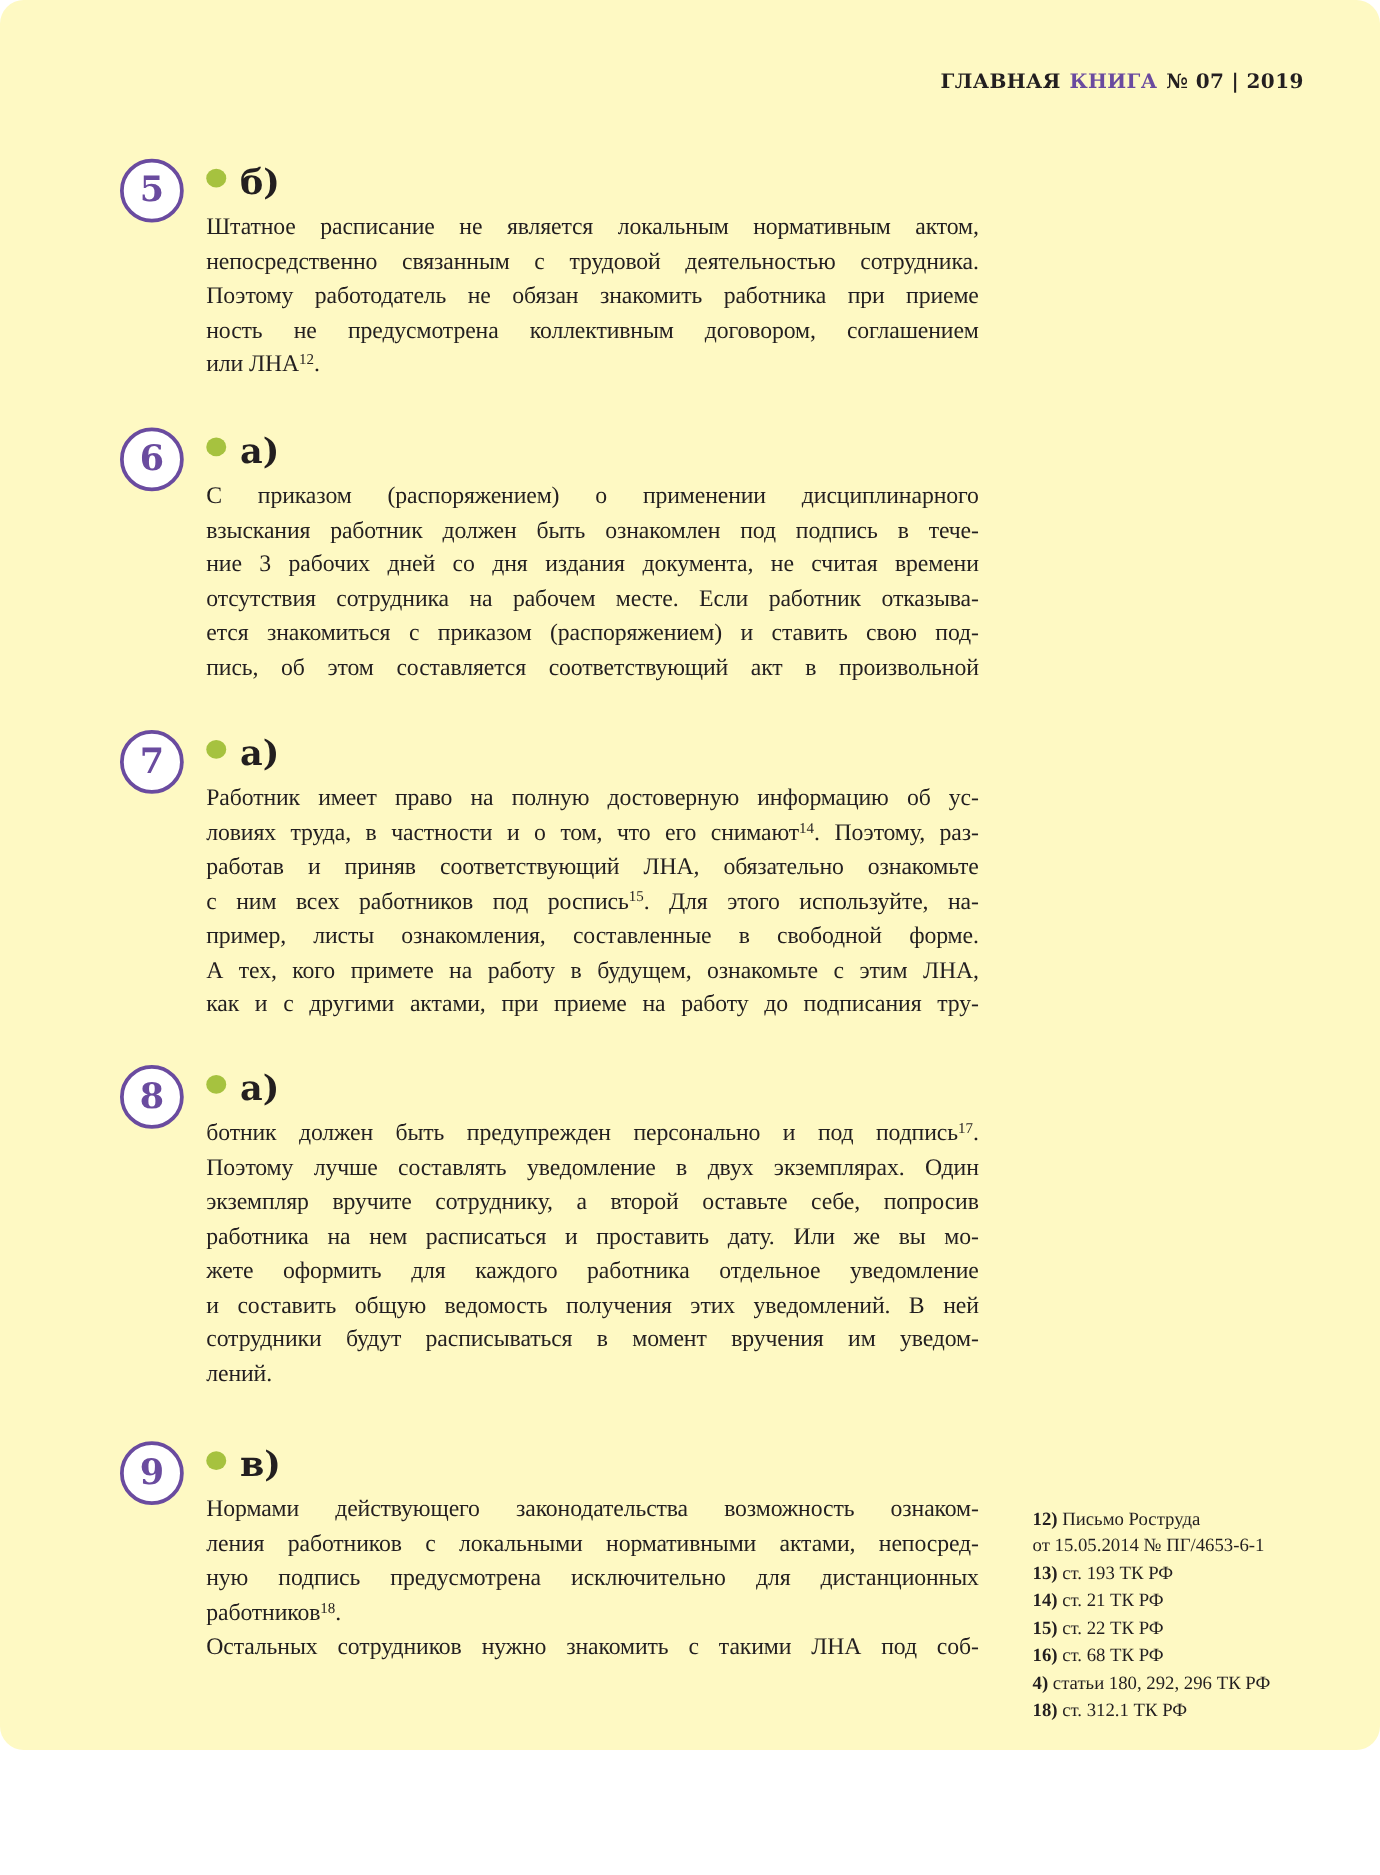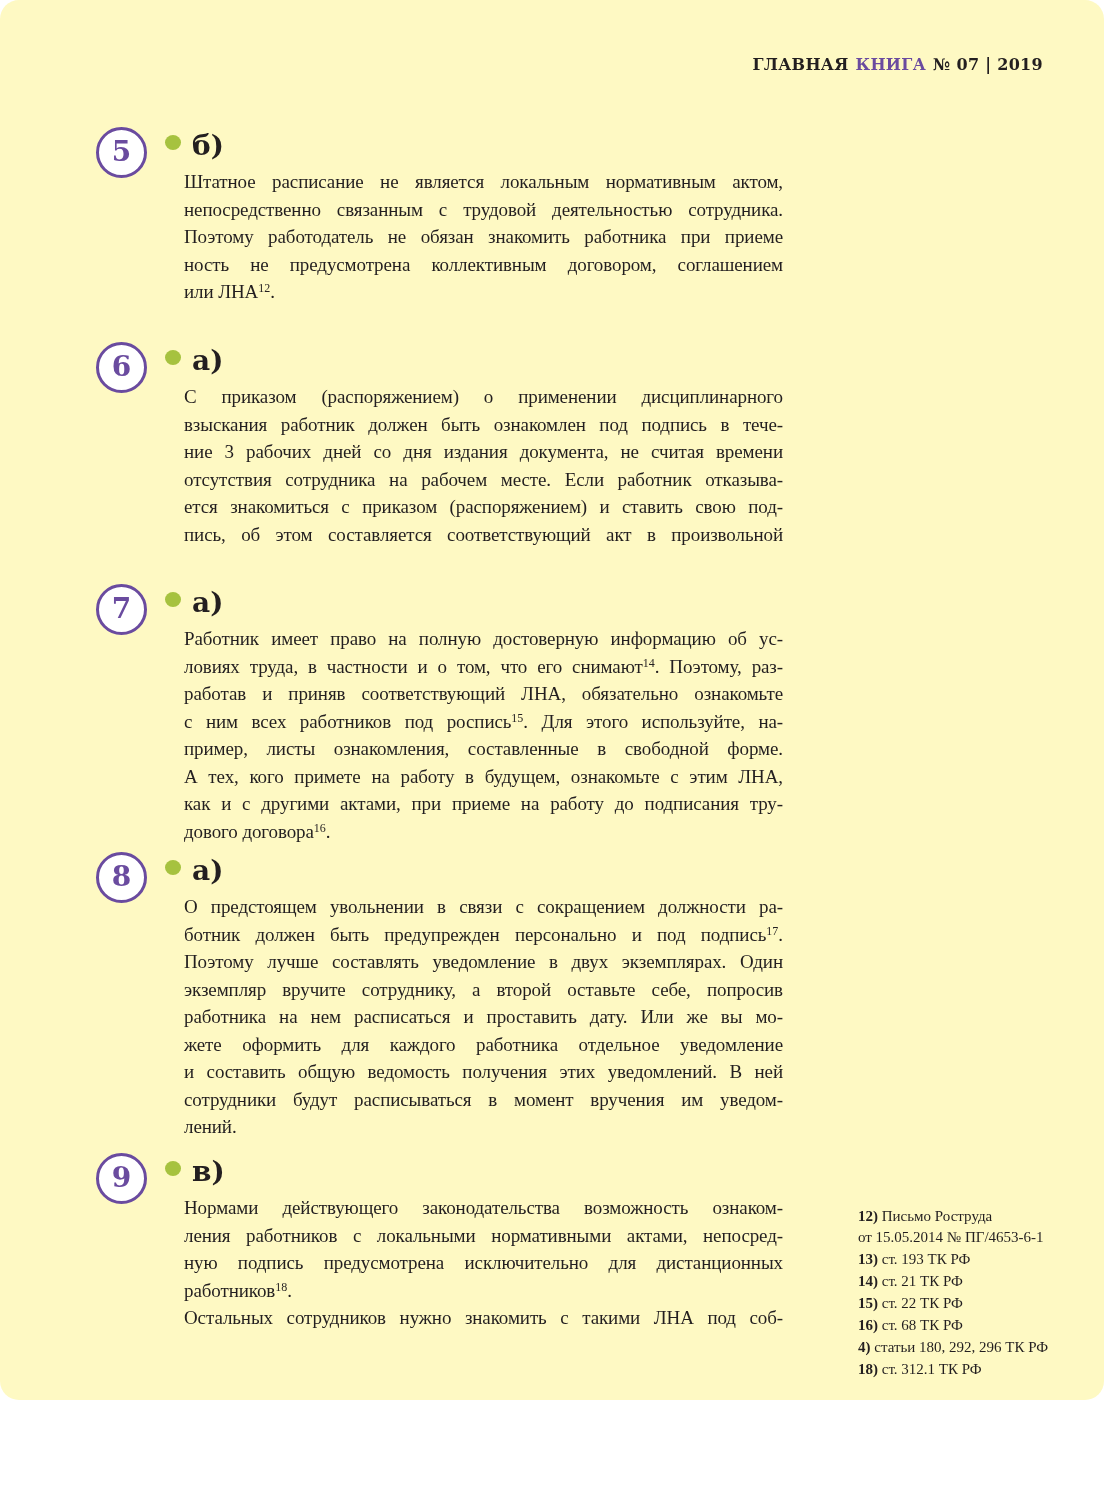--- a/index.html
+++ b/index.html
@@ -37,26 +37,26 @@
   }
   .content{position:absolute;left:165px;top:0;width:618px;}
   .answer-head{height:38px;}
   .bullet{
     display:inline-block;width:16px;height:15px;border-radius:50%;
     background:var(--green);vertical-align:5px;margin-right:11px;
   }
   .letter{font-family:"DejaVu Serif",serif;font-weight:bold;font-size:28px;line-height:32px;}
   .line{
     font-size:19px;line-height:27.5px;
-    text-align:justify;text-align-last:justify;letter-spacing:-.1px;white-space:normal;margin-left:19px;
+    text-align:justify;text-align-last:justify;letter-spacing:-.1px;white-space:normal;
   }
   .line.last{text-align-last:left;}
   sup{font-size:12px;line-height:0;vertical-align:6px;letter-spacing:0;}
   
-  .footnotes{position:absolute;left:858px;top:1206px;width:232px;font-size:15px;line-height:20.5px;}
+  .footnotes{position:absolute;left:826px;top:1206px;width:232px;font-size:15px;line-height:20.5px;}
   .fn-item{margin-bottom:1.5px;}
   .fn-label{font-weight:bold;}
   
   .page-number{position:absolute;top:1429px;right:62px;font-size:24px;line-height:26px;color:#2a2a2a;}
 </style>
 </head>
 <body>
 
 <div class="page">
 
@@ -105,32 +105,30 @@
         <div class="content">
           <div class="answer-head"><span class="bullet"></span><span class="letter">а)</span></div>
           <div class="para">
             <div class="line">Работник имеет право на полную достоверную информацию об ус-</div>
             <div class="line">ловиях труда, в частности и о том, что его снимают<sup>14</sup>. Поэтому, раз-</div>
             <div class="line">работав и приняв соответствующий ЛНА, обязательно ознакомьте</div>
             <div class="line">с ним всех работников под роспись<sup>15</sup>. Для этого используйте, на-</div>
             <div class="line">пример, листы ознакомления, составленные в свободной форме.</div>
             <div class="line">А тех, кого примете на работу в будущем, ознакомьте с этим ЛНА,</div>
             <div class="line">как и с другими актами, при приеме на работу до подписания тру-</div>
-            <div class="line last">дового договора<sup>16</sup>.</div>
           </div>
         </div>
       </section>
       <section class="section">
         <div class="num-circle">
           <span class="num">8</span>
         </div>
         <div class="content">
           <div class="answer-head"><span class="bullet"></span><span class="letter">а)</span></div>
           <div class="para">
-            <div class="line">О предстоящем увольнении в связи с сокращением должности ра-</div>
             <div class="line">ботник должен быть предупрежден персонально и под подпись<sup>17</sup>.</div>
             <div class="line">Поэтому лучше составлять уведомление в двух экземплярах. Один</div>
             <div class="line">экземпляр вручите сотруднику, а второй оставьте себе, попросив</div>
             <div class="line">работника на нем расписаться и проставить дату. Или же вы мо-</div>
             <div class="line">жете оформить для каждого работника отдельное уведомление</div>
             <div class="line">и составить общую ведомость получения этих уведомлений. В ней</div>
             <div class="line">сотрудники будут расписываться в момент вручения им уведом-</div>
             <div class="line last">лений.</div>
           </div>
         </div>

